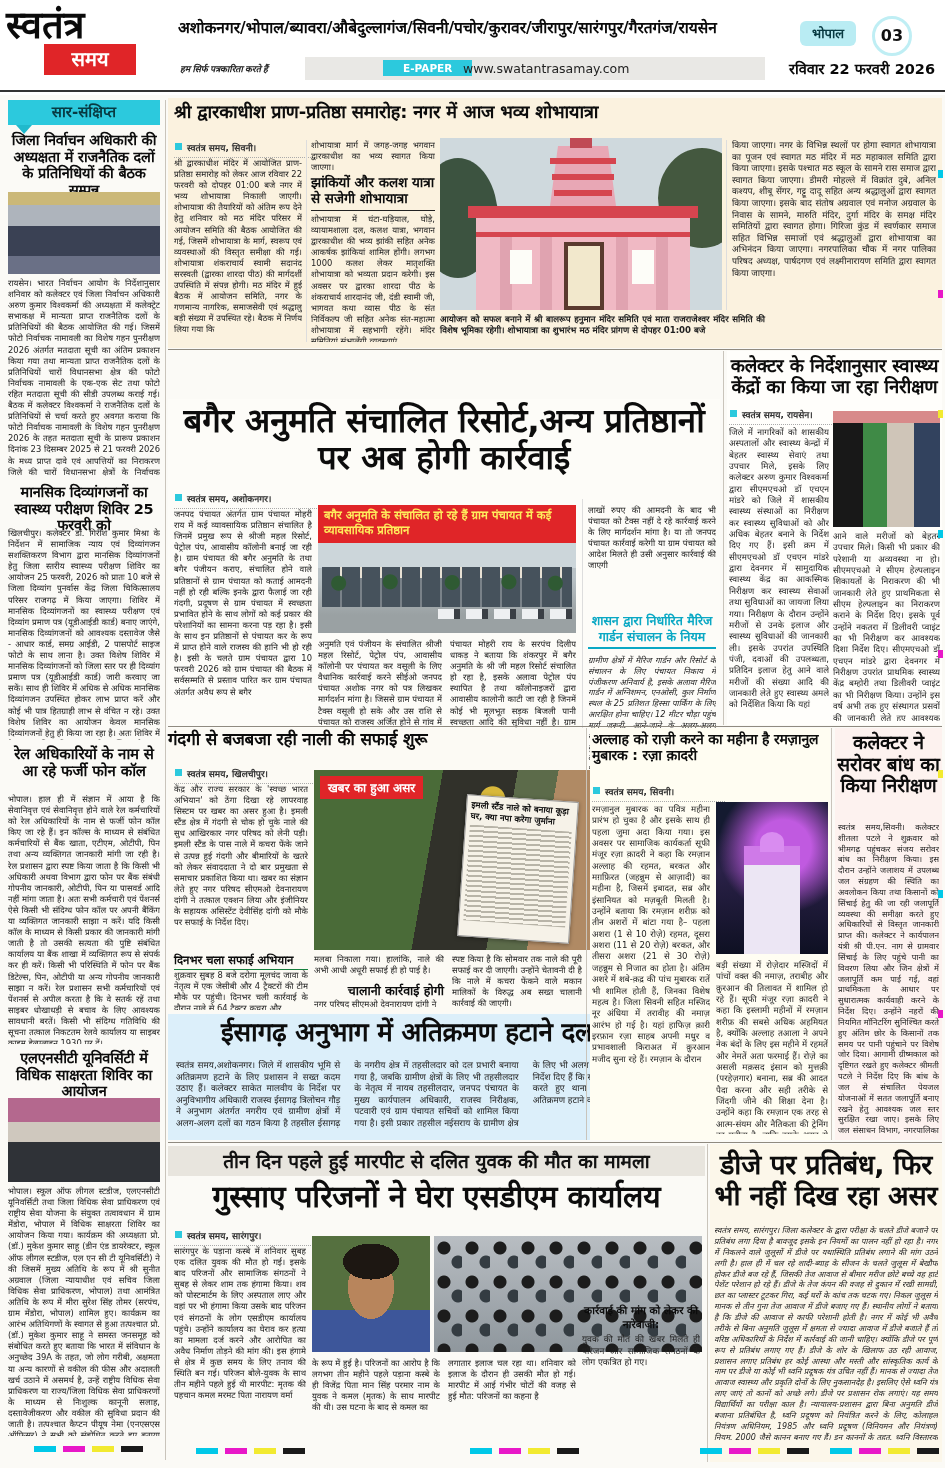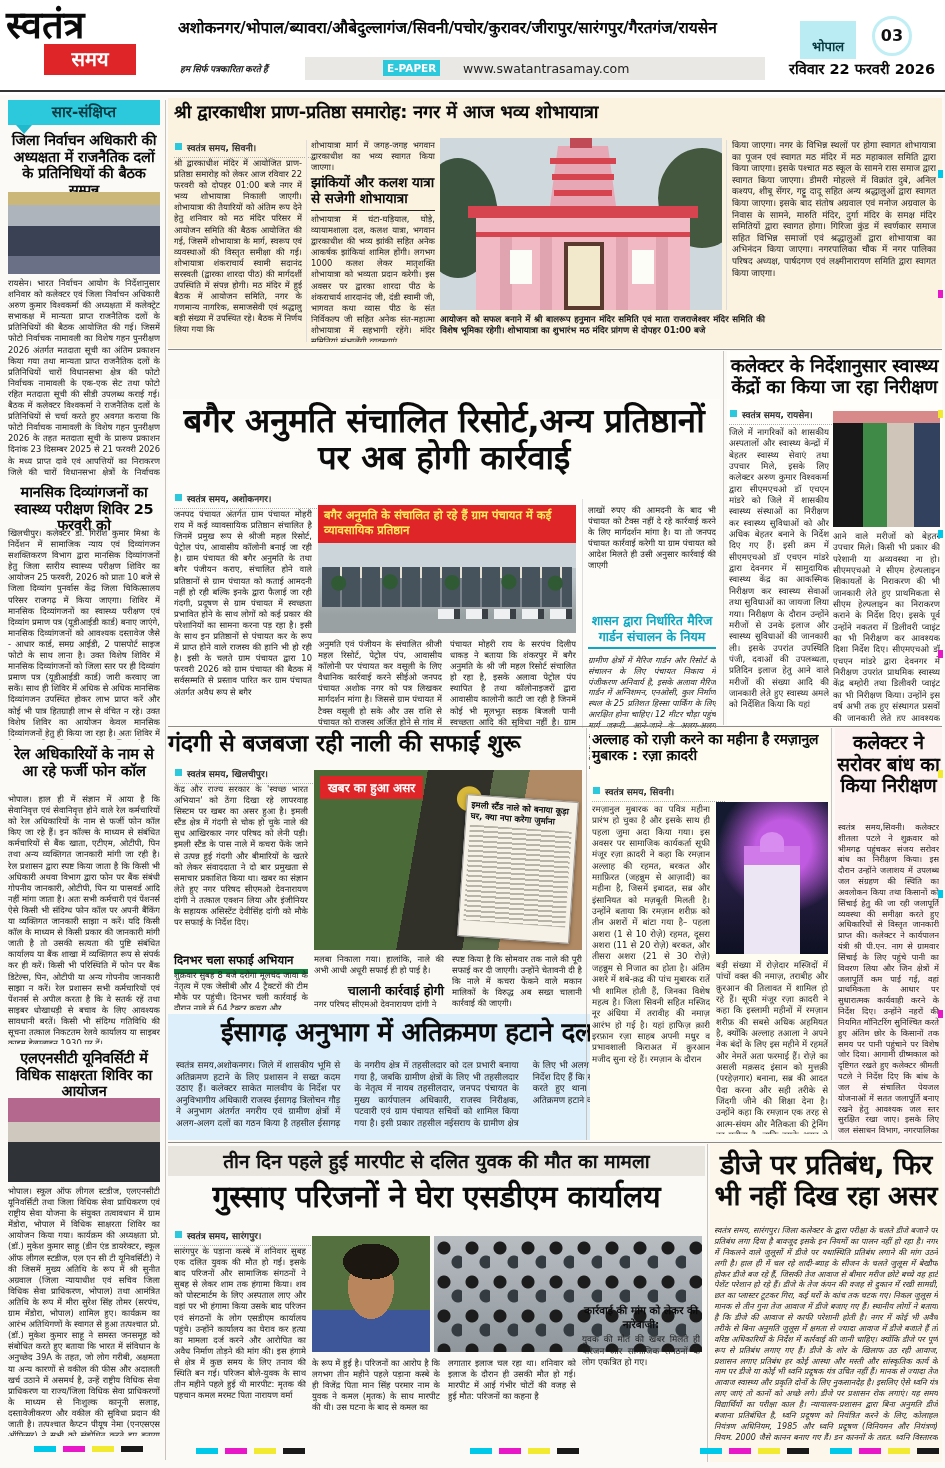--- a/index.html
+++ b/index.html
@@ -25,26 +25,26 @@
 
 <div id="page">
 
   <div class="abs" style="left:0;top:0;width:945px;height:95px;background:#ffffff;">
     <div class="abs" style="left:6px;top:6px;width:150px;">
       <div style="font-size:38px;font-weight:900;color:#0a0a0a;line-height:1.05;">स्वतंत्र</div>
       <div style="margin-left: 38px; margin-top: -2px; width: 92px; text-align: center; color: rgb(255, 255, 255); font-weight: 800; font-size: 20px; padding: 1px 0px 3px; background-color: rgb(224, 37, 40);">समय</div>
     </div>
     <div class="abs" style="left:178px;top:16px;width:618px;font-size:15.5px;font-weight:800;color:#0a0a0a;white-space:nowrap;overflow:hidden;">अशोकनगर/भोपाल/ब्यावरा/औबेदुल्लागंज/सिवनी/पचोर/कुरावर/जीरापुर/सारंगपुर/गैरतगंज/रायसेन</div>
     <div class="abs" style="left:800px;top:18px;width:130px;height:30px;">
-      <span class="abs" style="left: 0px; top: 3px; padding: 16px 12px 4px; font-size: 13px; font-weight: 800; color: rgb(8, 58, 66); border-radius: 0; background-color: rgb(185, 236, 243);">भोपाल</span>
+      <span class="abs" style="left: 0px; top: 3px; padding: 3px 12px 4px; font-size: 13px; font-weight: 800; color: rgb(8, 58, 66); border-radius: 6px; background-color: rgb(185, 236, 243);">भोपाल</span>
       <span class="abs" style="left:72px;top:-2px;width:34px;height:34px;border-radius:50%;background:#fff;border:3px solid #bfeef4;text-align:center;line-height:34px;font-size:16px;font-weight:800;color:#111;">03</span>
     </div>
     <div class="abs" style="left:180px;top:62px;width:130px;font-size:9px;font-style:italic;font-weight:700;color:#222;font-family:Liberation Serif, serif;">हम सिर्फ पत्रकारिता करते हैं</div>
     <div class="abs" style="left:305px;top:57px;width:460px;height:23px;background:#e9e8e5;">
-      <span class="abs" style="left: 78px; top: 3px; padding: 2px 4px; font-size: 10.5px; font-weight: 800; color: rgb(255, 255, 255); background-color: rgb(44, 201, 221);">E-PAPER</span>
+      <span class="abs" style="left: 78px; top: 3px; padding: 2px 20px; font-size: 10.5px; font-weight: 800; color: rgb(255, 255, 255); background-color: rgb(44, 201, 221);">E-PAPER</span>
       <span class="abs" style="left:158px;top:4px;font-size:12.5px;color:#222;">www.swatantrasamay.com</span>
     </div>
     <div class="abs" style="left:770px;top:58px;width:165px;text-align:right;font-size:14.5px;font-weight:800;color:#0a0a0a;">रविवार 22 फरवरी 2026</div>
     <div class="abs" style="left:0;top:90px;width:945px;height:2px;background:#333;"></div>
   </div>
 
   <div class="abs" style="left:8px;top:100px;width:152px;height:1360px;">
     <div style="height: 25px; text-align: center; font-size: 15px; font-weight: 800; color: rgb(8, 58, 66); line-height: 25px; background-color: rgb(44, 201, 221);">सार-संक्षिप्त</div>
     <div style="width:0;height:0;border-left:8px solid transparent;border-right:8px solid transparent;border-top:9px solid #20b9cc;margin-left:8px;"></div>
 
@@ -138,27 +138,27 @@
     <div class="abs headline" style="left:2px;top:4px;width:211px;font-size:18.5px;text-align:center;">कलेक्टर के निर्देशानुसार स्वास्थ्य केंद्रों का किया जा रहा निरीक्षण</div>
     <div class="abs byline" style="left:2px;top:56px;width:100px;">स्वतंत्र समय, रायसेन।</div>
     <div class="abs ph" style="left:106px;top:60px;width:107px;height:116px;background:linear-gradient(180deg,#d88a8a 0 10%,transparent 10%),linear-gradient(90deg,#181818 0 28%,#3f8a46 28% 50%,#cfc5b8 50% 76%,#32425e 76% 100%);"></div>
     <div class="abs bodytxt" style="left:2px;top:76px;width:100px;height:294px;font-size:8.6px;">जिले में नागरिकों को शासकीय अस्पतालों और स्वास्थ्य केन्द्रों में बेहतर स्वास्थ्य सेवाएं तथा उपचार मिले, इसके लिए कलेक्टर अरुण कुमार विश्वकर्मा द्वारा सीएमएचओ डॉ एचएन मांडरे को जिले में शासकीय स्वास्थ्य संस्थाओं का निरीक्षण कर स्वास्थ्य सुविधाओं को और अधिक बेहतर बनाने के निर्देश दिए गए हैं। इसी क्रम में सीएमएचओ डॉ एचएन मांडरे द्वारा देवनगर में सामुदायिक स्वास्थ्य केंद्र का आकस्मिक निरीक्षण कर स्वास्थ्य सेवाओं तथा सुविधाओं का जायजा लिया गया। निरीक्षण के दौरान उन्होंने मरीजों से उनके इलाज और स्वास्थ्य सुविधाओं की जानकारी ली। इसके उपरांत उपस्थिति पंजी, दवाओं की उपलब्धता, प्रतिदिन इलाज हेतु आने वाले मरीजों की संख्या आदि की जानकारी लेते हुए स्वास्थ्य अमले को निर्देशित किया कि यहां</div>
     <div class="abs bodytxt" style="left:106px;top:180px;width:107px;height:190px;font-size:8.6px;">आने वाले मरीजों को बेहतर उपचार मिले। किसी भी प्रकार की परेशानी या अव्यवस्था ना हो। सीएमएचओ ने सीएम हेल्पलाइन शिकायतों के निराकरण की भी जानकारी लेते हुए प्राथमिकता से सीएम हेल्पलाइन का निराकरण कराने के निर्देश दिए। इसके पूर्व उन्होंने नकतरा में डिलीवरी प्वाइंट का भी निरीक्षण कर आवश्यक दिशा निर्देश दिए। सीएमएचओ डॉ एचएन मांडरे द्वारा देवनगर में निरीक्षण उपरांत प्राथमिक स्वास्थ्य केंद्र बम्होरी तथा डिलीवरी प्वाइंट का भी निरीक्षण किया। उन्होंने इस वर्ष अभी तक हुए संस्थागत प्रसवों की जानकारी लेते हुए आवश्यक दिशा निर्देश दिए।</div>
   </div>
 
   <div class="abs hline" style="left:168px;top:726px;width:774px;"></div>
 
   <div class="abs" style="left:168px;top:728px;width:417px;height:284px;background:#fcfaf4;">
-    <div class="abs headline" style="left:0;top:2px;width:417px;font-size:23px;white-space:nowrap;">गंदगी से बजबजा रही नाली की सफाई शुरू</div>
+    <div class="abs headline" style="left:0;top:2px;width:417px;font-size:17px;white-space:nowrap;">गंदगी से बजबजा रही नाली की सफाई शुरू</div>
     <div class="abs byline" style="left:6px;top:38px;width:132px;">स्वतंत्र समय, खिलचीपुर।</div>
     <div class="abs bodytxt" style="left:6px;top:56px;width:134px;height:166px;">केंद्र और राज्य सरकार के 'स्वच्छ भारत अभियान' को ठेंगा दिखा रहे लापरवाह सिस्टम पर खबर का असर हुआ है। इमली स्टैंड क्षेत्र में गंदगी से चोक हो चुके नाले की सुध आखिरकार नगर परिषद को लेनी पड़ी। इमली स्टैंड के पास नाले में कचरा फेंके जाने से उत्पन्न हुई गंदगी और बीमारियों के खतरे को लेकर संवाददाता ने दो बार प्रमुखता से समाचार प्रकाशित किया था। खबर का संज्ञान लेते हुए नगर परिषद सीएमओ देवनारायण दांगी ने तत्काल एक्शन लिया और इंजीनियर के सहायक असिस्टेंट देवीसिंह दांगी को मौके पर सफाई के निर्देश दिए।</div>
-    <div class="abs subhead" style="left:6px;top:224px;width:134px;font-size:11.5px;border-bottom:5px solid #15803d;padding-bottom:2px;">दिनभर चला सफाई अभियान</div>
+    <div class="abs subhead" style="left:6px;top:224px;width:134px;font-size:11.5px;border-bottom:1px solid #15803d;padding-bottom:2px;">दिनभर चला सफाई अभियान</div>
     <div class="abs bodytxt" style="left:6px;top:242px;width:134px;height:40px;">शुक्रवार सुबह 8 बजे दरोगा मूलचंद जावा के नेतृत्व में एक जेसीबी और 4 ट्रैक्टरों की टीम मौके पर पहुंची। दिनभर चली कार्रवाई के दौरान नाले से 64 ट्रैक्टर कचरा और</div>
 
-    <div class="abs ph" style="left:146px;top:42px;width:268px;height:180px;background:radial-gradient(circle at 58% 16%,#d8b83a 0 12px,transparent 13px),linear-gradient(100deg,#4a6b38 0 38%,#31312a 38% 60%,#5c6b4a 60% 72%,#b08a64 72% 100%);">
+    <div class="abs ph" style="left:146px;top:42px;width:268px;height:180px;background:radial-gradient(circle at 58% 16%,#d8b83a 0 12px,transparent 13px),linear-gradient(100deg,#4a6b38 0 38%,#31312a 38% 60%,#5c6b4a 60% 72%,#b08a64 72% 100%);padding-left:40px;">
       <div class="abs" style="left: 6px; top: 6px; padding: 3px 8px; font-size: 12px; font-weight: 800; color: rgb(255, 255, 255); background-color: rgb(224, 37, 40);">खबर का हुआ असर</div>
       <div class="abs" style="left:148px;top:28px;width:112px;height:142px;background:#f6f2e8;border:1px solid #999;transform:rotate(4deg);padding:4px;box-sizing:border-box;box-shadow:0 1px 4px rgba(0,0,0,.4);">
         <div style="font-size:8.5px;font-weight:800;line-height:1.25;color:#111;">इमली स्टैंड नाले को बनाया कूड़ा घर, क्या नपा करेगा जुर्माना</div>
         <div style="margin-top:4px;height:96px;background:repeating-linear-gradient(180deg,#b8b4a8 0 2px,transparent 2px 5px);"></div>
       </div>
     </div>
     <div class="abs bodytxt" style="left:146px;top:226px;width:130px;height:28px;">मलबा निकाला गया। हालांकि, नाले की अभी आधी अधूरी सफाई ही हो पाई है।</div>
     <div class="abs subhead" style="left:146px;top:254px;width:130px;font-size:12.5px;text-align:right;">चालानी कार्रवाई होगी</div>
     <div class="abs bodytxt" style="left:146px;top:271px;width:130px;height:11px;">नगर परिषद सीएमओ देवनारायण दांगी ने</div>
     <div class="abs bodytxt" style="left:284px;top:226px;width:130px;height:56px;">स्पष्ट किया है कि सोमवार तक नाले की पूरी सफाई कर दी जाएगी। उन्होंने चेतावनी दी है कि नाले में कचरा फेंकने वाले मकान मालिकों के विरुद्ध अब सख्त चालानी कार्रवाई की जाएगी।</div>

